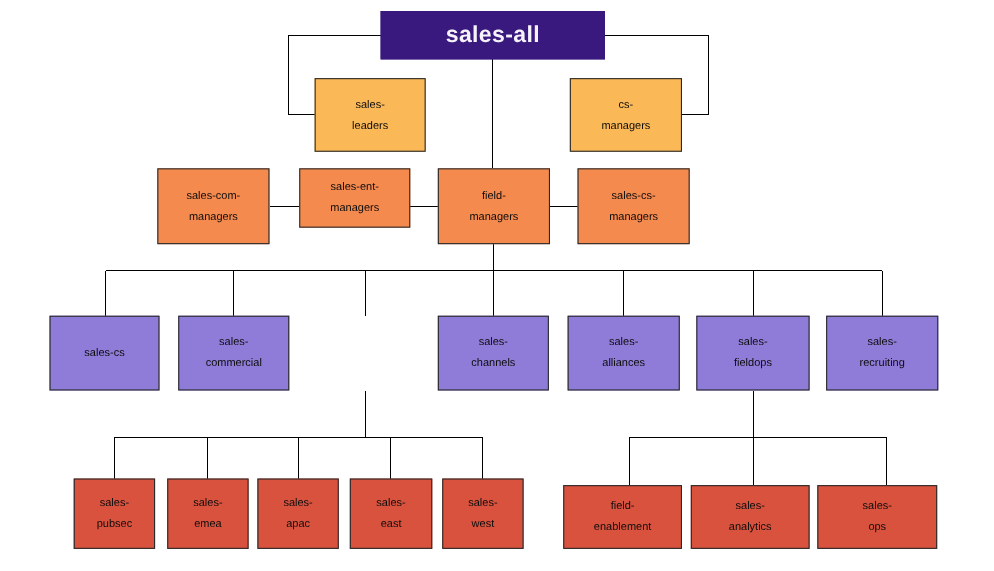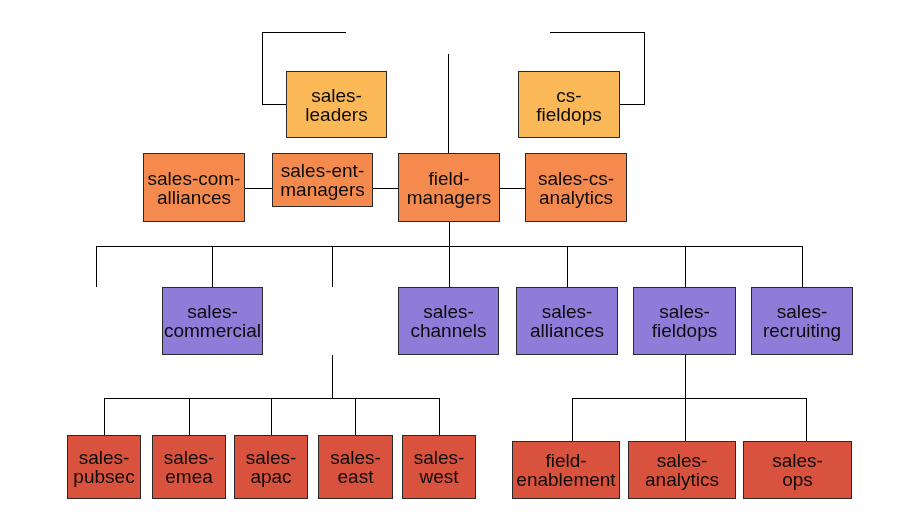--- a/index.html
+++ b/index.html
@@ -24,21 +24,21 @@
   }
   .node {
     position: absolute;
     box-sizing: border-box;
     border: 1px solid var(--c-border, #2a2a2a);
     display: flex;
     align-items: center;
     justify-content: center;
     text-align: center;
     color: var(--c-text, #000);
-    font-size: 19px;
+    font-size: 10px;
     line-height: 19px;
   }
   .node .lbl { white-space: pre-line; }
   .tier-root {
     background: var(--c-root, #39197e);
     border-color: var(--c-root, #39197e);
     color: var(--c-root_text, #fff);
     font-size: 21px;
     font-weight: 700;
     line-height: 24px;
@@ -75,47 +75,53 @@
     <path d="M189,398 V435"></path>
     <path d="M271,398 V435"></path>
     <path d="M355,398 V435"></path>
     <path d="M439,398 V435"></path>
     <path d="M685,355 V441"></path>
     <path d="M572,398 H806"></path>
     <path d="M572,398 V441"></path>
     <path d="M806,398 V441"></path>
   </svg>
 
+  <div class="node tier-root" style="left:346px;top:10px;width:204px;height:44px">
+    <span class="lbl">sales-all</span>
+  </div>
 
   <div class="node tier-leaders" style="left:286px;top:71px;width:101px;height:67px">
     <span class="lbl">sales-
 leaders</span>
   </div>
   <div class="node tier-leaders" style="left:518px;top:71px;width:102px;height:67px">
     <span class="lbl">cs-
-fieldops</span>
+managers</span>
   </div>
 
   <div class="node tier-managers" style="left:143px;top:153px;width:102px;height:69px">
     <span class="lbl">sales-com-
-alliances</span>
+managers</span>
   </div>
   <div class="node tier-managers" style="left:272px;top:153px;width:101px;height:54px">
     <span class="lbl">sales-ent-
 managers</span>
   </div>
   <div class="node tier-managers" style="left:398px;top:153px;width:102px;height:69px">
     <span class="lbl">field-
 managers</span>
   </div>
   <div class="node tier-managers" style="left:525px;top:153px;width:102px;height:69px">
     <span class="lbl">sales-cs-
-analytics</span>
+managers</span>
   </div>
 
+  <div class="node tier-teams" style="left:45px;top:287px;width:100px;height:68px">
+    <span class="lbl">sales-cs</span>
+  </div>
   <div class="node tier-teams" style="left:162px;top:287px;width:101px;height:68px">
     <span class="lbl">sales-
 commercial</span>
   </div>
   <div class="node tier-teams" style="left:398px;top:287px;width:101px;height:68px">
     <span class="lbl">sales-
 channels</span>
   </div>
   <div class="node tier-teams" style="left:516px;top:287px;width:102px;height:68px">
     <span class="lbl">sales-

